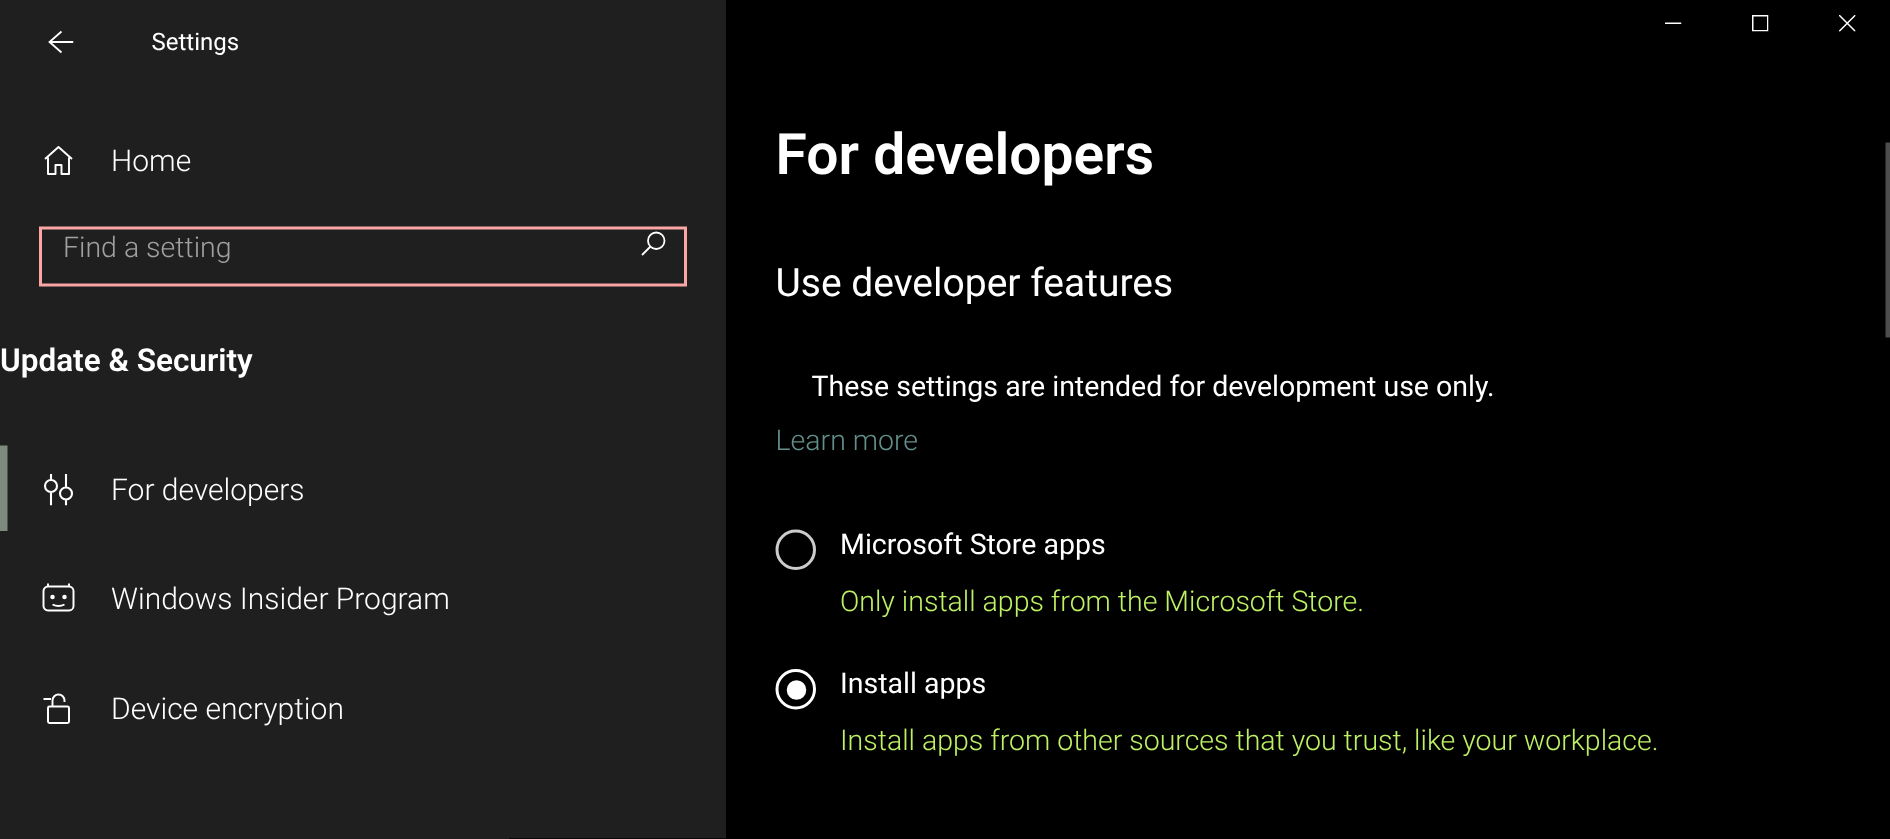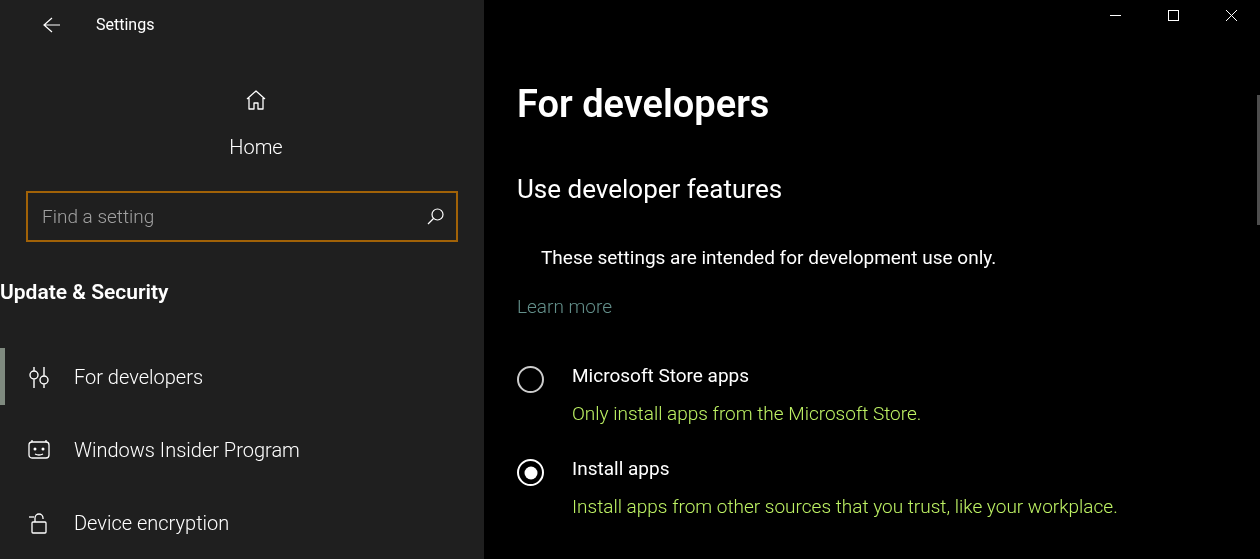--- a/index.html
+++ b/index.html
@@ -43,57 +43,56 @@
       width: 484px;
       height: 100%;
       background: #1f1f1f;
       display: flex;
       flex-direction: column;
     }
     .sidebar-top {
       display: flex;
       align-items: center;
       height: 55px;
-      padding-left: 40px;
-      gap: 36px;
+      padding-left: 29px;
+      gap: 52px;
     }
     .back-btn {
       width: 20px;
       height: 20px;
       display:flex;
       align-items:center;
       justify-content:center;
       color:#fff;
     }
     .settings-title {
       font-size: 16px;
       font-weight: 400;
       color:#fff;
     }
     .home-row {
       display:flex;
       align-items:center;
       padding-left: 28px;
       margin-top: 40px;
       gap: 24px;
-      flex-direction: column;
     }
     .home-row .label {
       font-size: 20px;
       color:#fff;
     }
     .search-wrap {
       margin: 32px 26px 0 26px;
     }
     .search-box {
       position: relative;
-      border: 2px solid #a16207;
-      height: 51px;
-      display:flex;
-      align-items:center;
+      border: 2px solid #fca5a5;
+      height: 40px;
+      display:flex;
+      align-items:flex-start;
       padding: 0 12px 0 14px;
     }
     .search-input {
       background: transparent;
       border: none;
       outline: none;
       color:#fff;
       font-size: 19px;
       flex:1;
       font-weight:300;
@@ -160,30 +159,30 @@
     }
     .body-text {
       font-size: 19px;
       color:#fff;
       font-weight: 400;
       margin-left: 24px;
     }
     .link {
       font-size: 19px;
       color:#638f8a;
-      margin-top: 26px;
+      margin-top: 13px;
       margin-bottom: 28px;
       display:inline-block;
     }
     .radio-group { 
       margin-top: 10px;
     }
     .radio-option {
       display:flex;
-      gap: 28px;
+      gap: 16px;
       padding: 8px 0 20px 0;
     }
     .radio {
       width:27px; height:27px;
       border:2px solid #ccc;
       border-radius:50%;
       flex-shrink:0;
       position:relative;
       margin-top:2px;
     }

